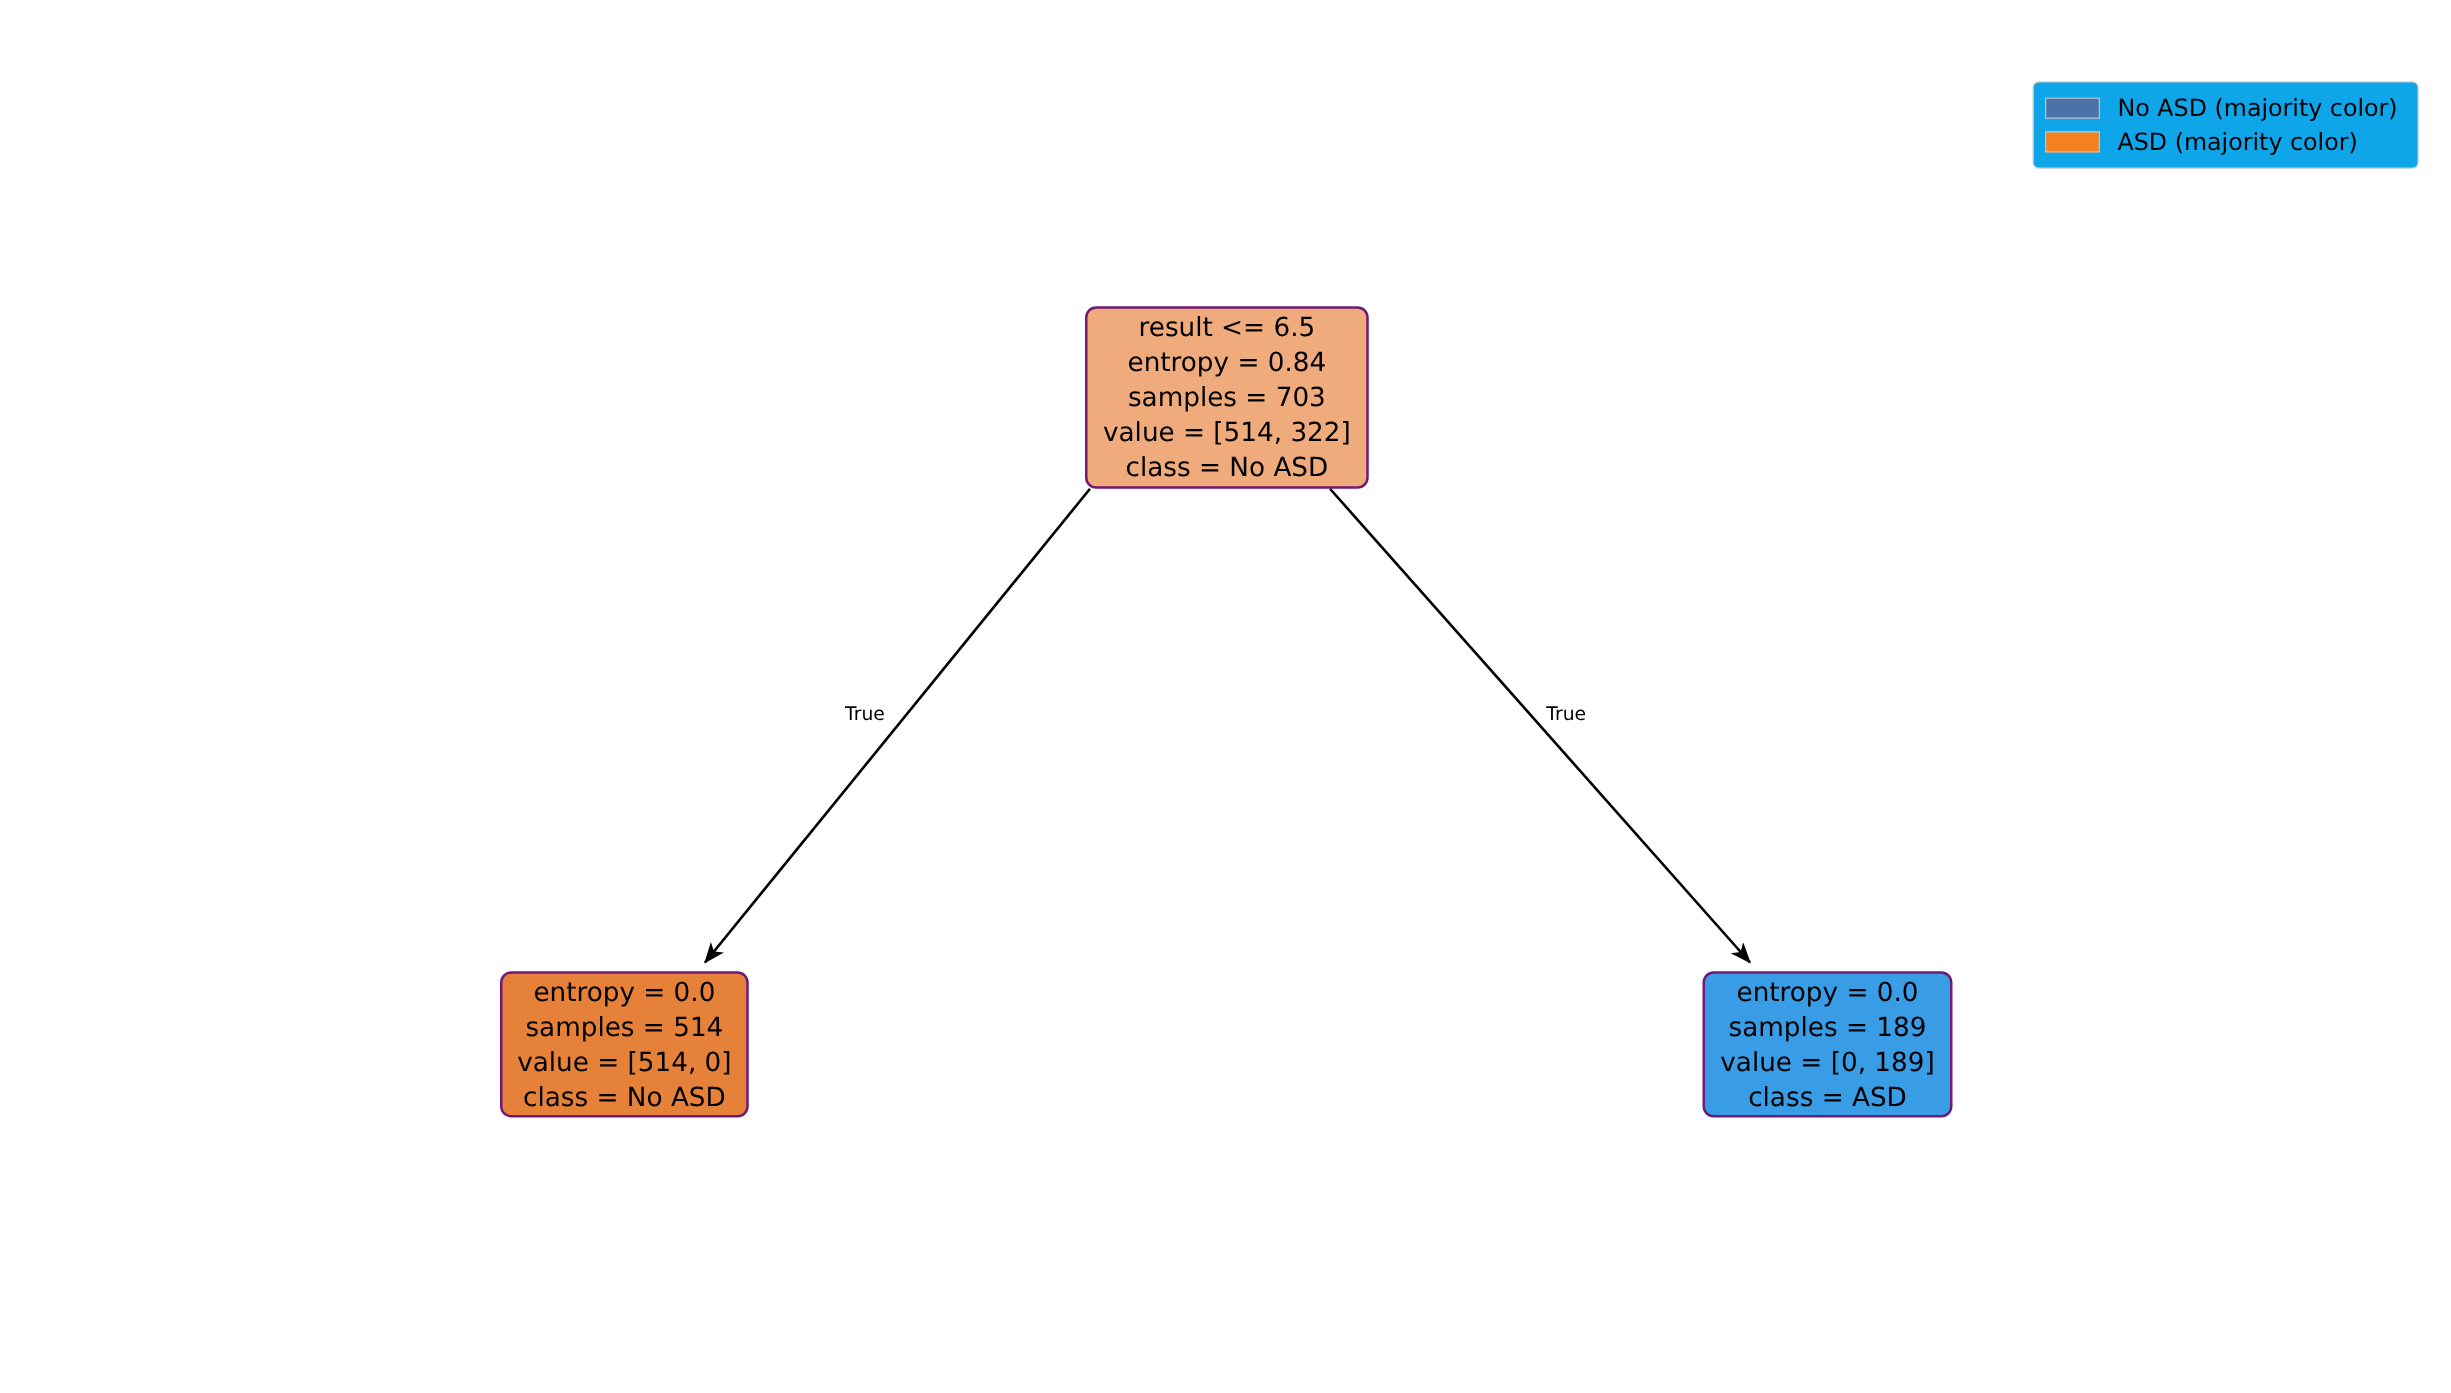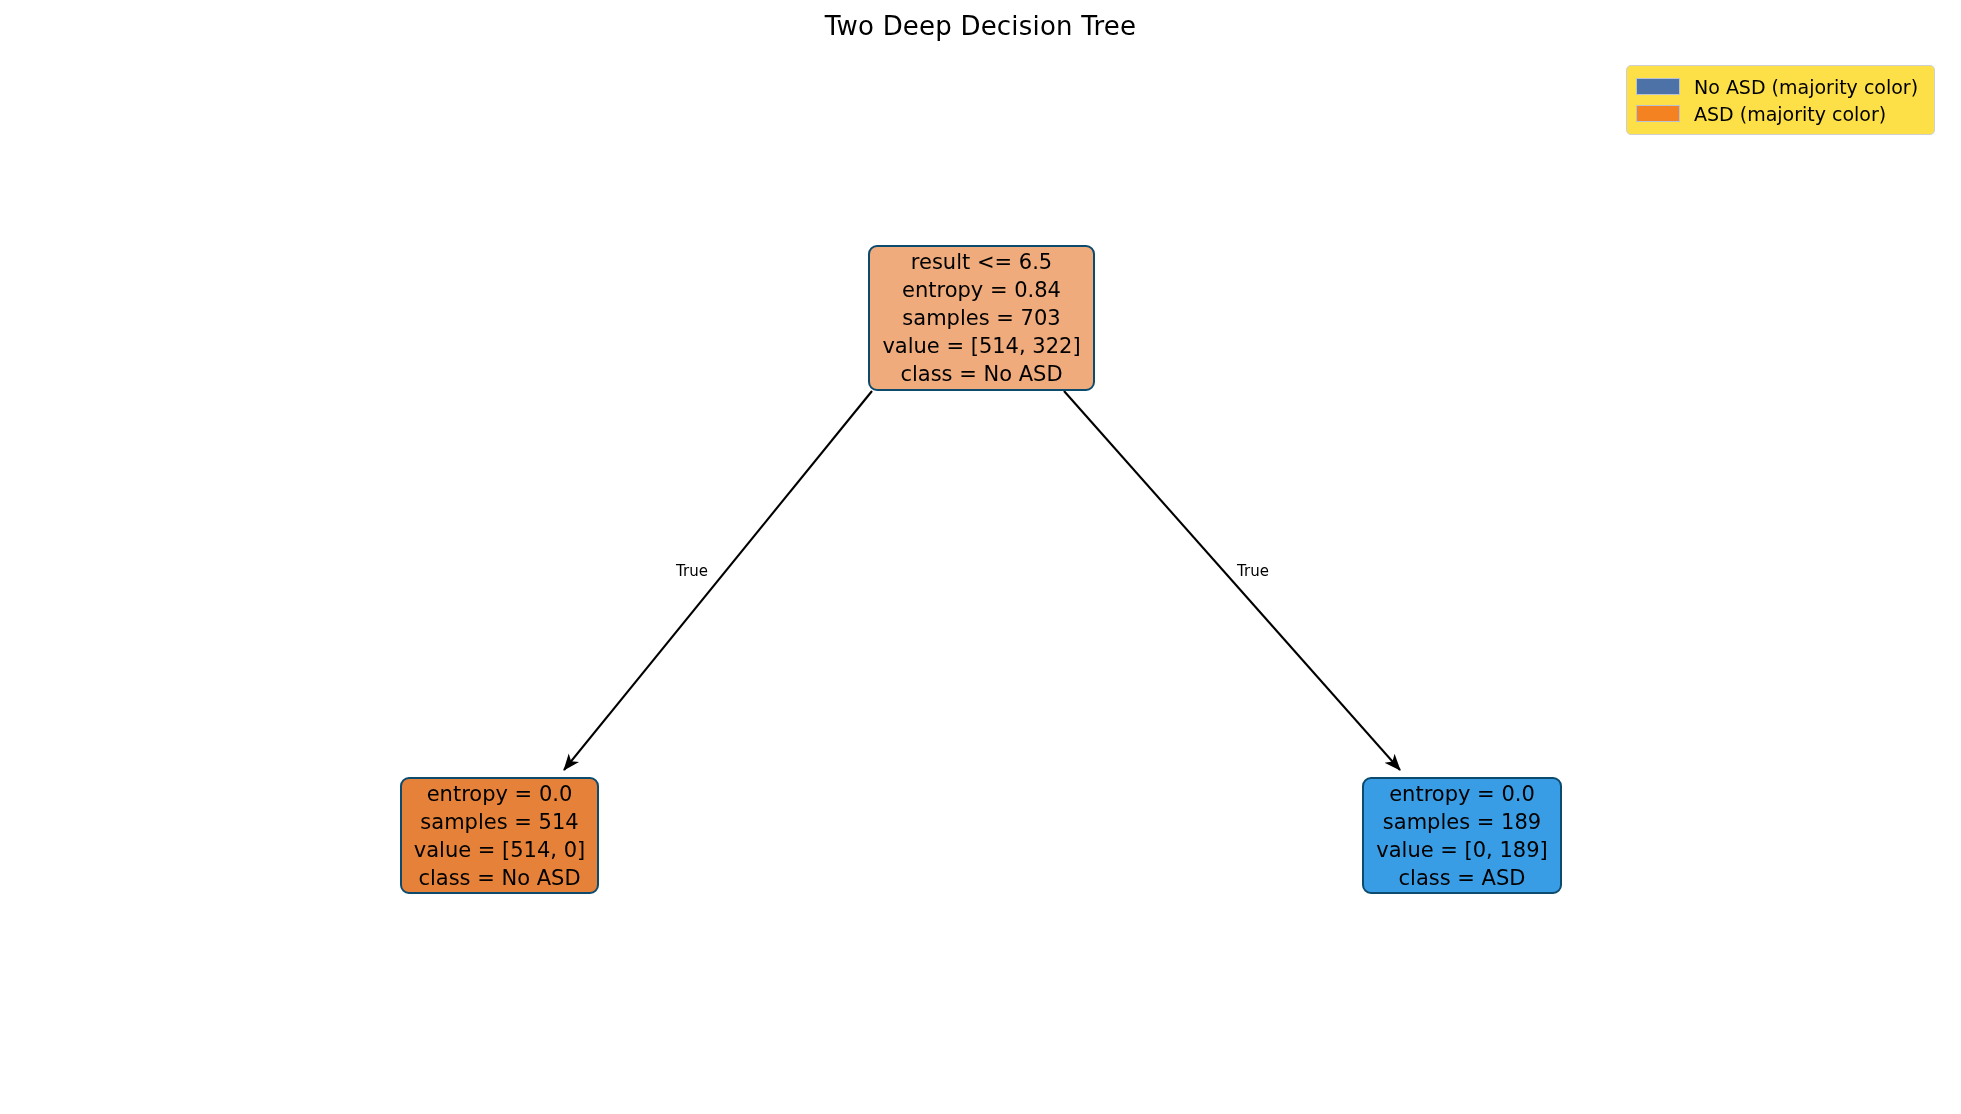--- a/index.html
+++ b/index.html
@@ -38,21 +38,21 @@
     letter-spacing: 0.2px;
   }
 
   
   #legend {
     position: absolute;
     left: 1626px;
     top: 65px;
     width: 309px;
     box-sizing: border-box;
-    background: #fde047;
+    background: #0ea5e9;
     border: 1px solid #cfcfcf;
     border-radius: 5px;
     padding: 7px 9px 7px 9px;
   }
   .legend-row {
     display: flex;
     align-items: center;
     height: 27px;
   }
   .legend-swatch {
@@ -77,21 +77,21 @@
     top: 0;
     width: 1961px;
     height: 1114px;
     pointer-events: none;
   }
 
   
   .node {
     position: absolute;
     box-sizing: border-box;
-    border: 2px solid #0c4a6e;
+    border: 2px solid #701a75;
     border-radius: 9px;
     display: flex;
     flex-direction: column;
     align-items: center;
     justify-content: center;
     text-align: center;
   }
   .node-line {
     font-size: 21px;
     line-height: 28px;
@@ -127,21 +127,20 @@
     white-space: nowrap;
   }
   #edge-label-true  { left: 676px;  top: 558px; }
   #edge-label-false { left: 1237px; top: 558px; }
 </style>
 </head>
 <body>
 
 <div id="figure">
 
-  <div id="chart-title">Two Deep Decision Tree</div>
 
   <div id="legend">
     <div class="legend-row">
       <span class="legend-swatch" style="background:#4c72a8"></span>
       <span class="legend-label">No ASD (majority color)</span>
     </div>
     <div class="legend-row">
       <span class="legend-swatch" style="background:#f58220"></span>
       <span class="legend-label">ASD (majority color)</span>
     </div>

